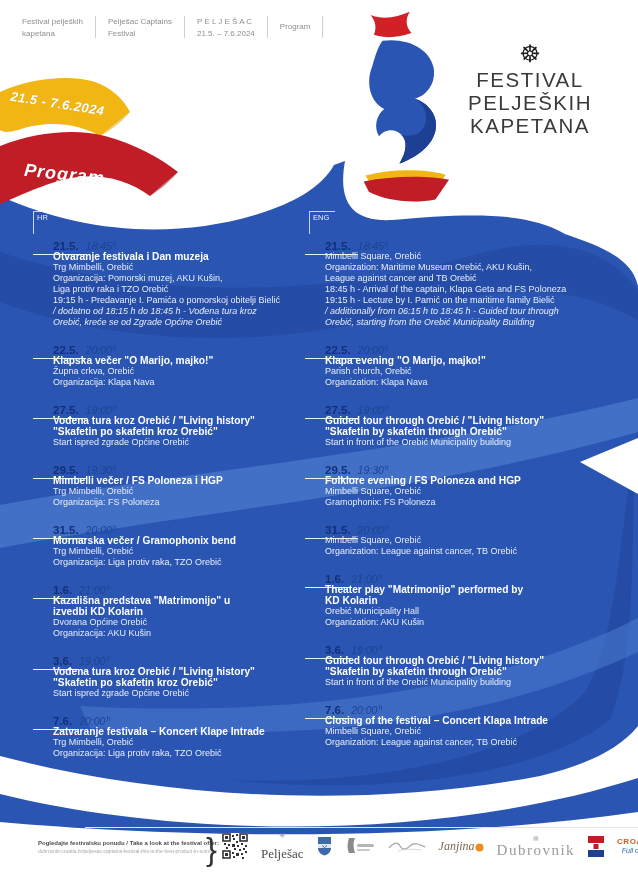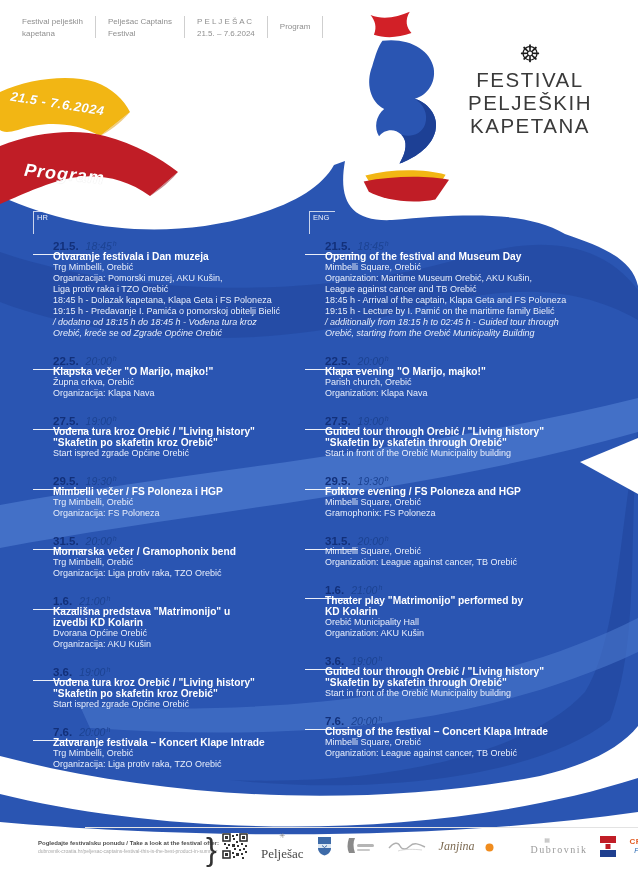--- a/index.html
+++ b/index.html
@@ -47,25 +47,25 @@
   
   .footer-rule{position:absolute;left:85px;top:827px;width:553px;height:1px;background:#e3e3e3;z-index:1;}
   .offer{position:absolute;left:38px;top:840px;z-index:4;}
   .offer-l1{font-size:6px;color:#4d4d4d;font-weight:bold;}
   .offer-l2{font-size:5px;color:#a9a9a9;margin-top:2px;}
   .brace{position:absolute;left:206px;top:831px;font-size:32px;font-weight:300;color:#333;z-index:4;}
   .sponsors{position:absolute;left:222px;top:832px;display:flex;align-items:center;gap:13px;z-index:4;}
   .sp{display:flex;flex-direction:column;align-items:center;justify-content:center;line-height:1;}
   .sp-peljesac .mark{font-size:7px;color:#8a8a8a;}
   .sp-peljesac .txt{font-family:"Liberation Serif",serif;font-size:13px;color:#4a4a4a;margin-top:8px;}
-  .sp-janjina{flex-direction:row;align-items:flex-end;gap:10px;}
+  .sp-janjina{flex-direction:row;align-items:flex-end;gap:0;}
   .sp-janjina .txt{font-style:italic;font-size:12px;color:#7c6a52;font-family:"Liberation Serif",serif;}
   .sp-dubrovnik .mark{font-size:6px;color:#b5b5b5;}
-  .sp-dubrovnik .txt{font-size:10px;color:#9b9b9b;letter-spacing:1.5px;
-                     font-family:"Liberation Serif",serif;margin-top:2px;margin-left:24px;}
+  .sp-dubrovnik .txt{font-size:15px;color:#9b9b9b;letter-spacing:1.5px;
+                     font-family:"Liberation Serif",serif;margin-top:2px;}
   .sp-croatia .txt{font-size:8px;font-weight:bold;color:#e2591f;letter-spacing:.5px;}
   .sp-croatia .sub{font-size:7px;font-style:italic;color:#1f63b0;margin-top:1px;}
 </style>
 </head>
 <body>
 
 <div class="page">
 
   <svg class="bg" viewBox="0 0 638 875" xmlns="http://www.w3.org/2000/svg">
     <path fill="#2a55b2" d="M0,196 C80,232 170,240 255,215 C298,202 322,186 334,165 L345,161
@@ -131,21 +131,20 @@
 
   <div class="col" id="col-hr">
     <div class="col-label">HR</div>
     <div class="entries">
         <div class="entry">
           <div class="date-row"><span class="date">21.5.</span><span class="time">18:45<sup class="hsup">h</sup></span></div>
           <div class="title">Otvaranje festivala i Dan muzeja</div>
           <div class="line">Trg Mimbelli, Orebić</div>
           <div class="line">Organizacija: Pomorski muzej, AKU Kušin,</div>
           <div class="line">Liga protiv raka i TZO Orebić</div>
-          <div class="line">18:45 h - Dolazak kapetana, Klapa Geta i FS Poloneza</div>
           <div class="line">19:15 h - Predavanje I. Pamića o pomorskoj obitelji Bielić</div>
           <div class="line it">/ dodatno od 18:15 h do 18:45 h - Vođena tura kroz</div>
           <div class="line it">Orebić, kreće se od Zgrade Općine Orebić</div>
         </div>
         <div class="entry">
           <div class="date-row"><span class="date">22.5.</span><span class="time">20:00<sup class="hsup">h</sup></span></div>
           <div class="title">Klapska večer "O Marijo, majko!"</div>
           <div class="line">Župna crkva, Orebić</div>
           <div class="line">Organizacija: Klapa Nava</div>
         </div>
@@ -187,27 +186,26 @@
           <div class="line">Organizacija: Liga protiv raka, TZO Orebić</div>
         </div>
       </div>
   </div>
 
   <div class="col" id="col-eng">
     <div class="col-label">ENG</div>
     <div class="entries">
         <div class="entry">
           <div class="date-row"><span class="date">21.5.</span><span class="time">18:45<sup class="hsup">h</sup></span></div>
-          <div class="title">Opening of the festival and Museum Day</div>
           <div class="line">Mimbelli Square, Orebić</div>
           <div class="line">Organization: Maritime Museum Orebić, AKU Kušin,</div>
           <div class="line">League against cancer and TB Orebić</div>
           <div class="line">18:45 h - Arrival of the captain, Klapa Geta and FS Poloneza</div>
           <div class="line">19:15 h - Lecture by I. Pamić on the maritime family Bielić</div>
-          <div class="line it">/ additionally from 18:15 h to 02:45 h - Guided tour through</div>
+          <div class="line it">/ additionally from 06:15 h to 18:45 h - Guided tour through</div>
           <div class="line it">Orebić, starting from the Orebić Municipality Building</div>
         </div>
         <div class="entry">
           <div class="date-row"><span class="date">22.5.</span><span class="time">20:00<sup class="hsup">h</sup></span></div>
           <div class="title">Klapa evening "O Marijo, majko!"</div>
           <div class="line">Parish church, Orebić</div>
           <div class="line">Organization: Klapa Nava</div>
         </div>
         <div class="entry">
           <div class="date-row"><span class="date">27.5.</span><span class="time">19:00<sup class="hsup">h</sup></span></div>

